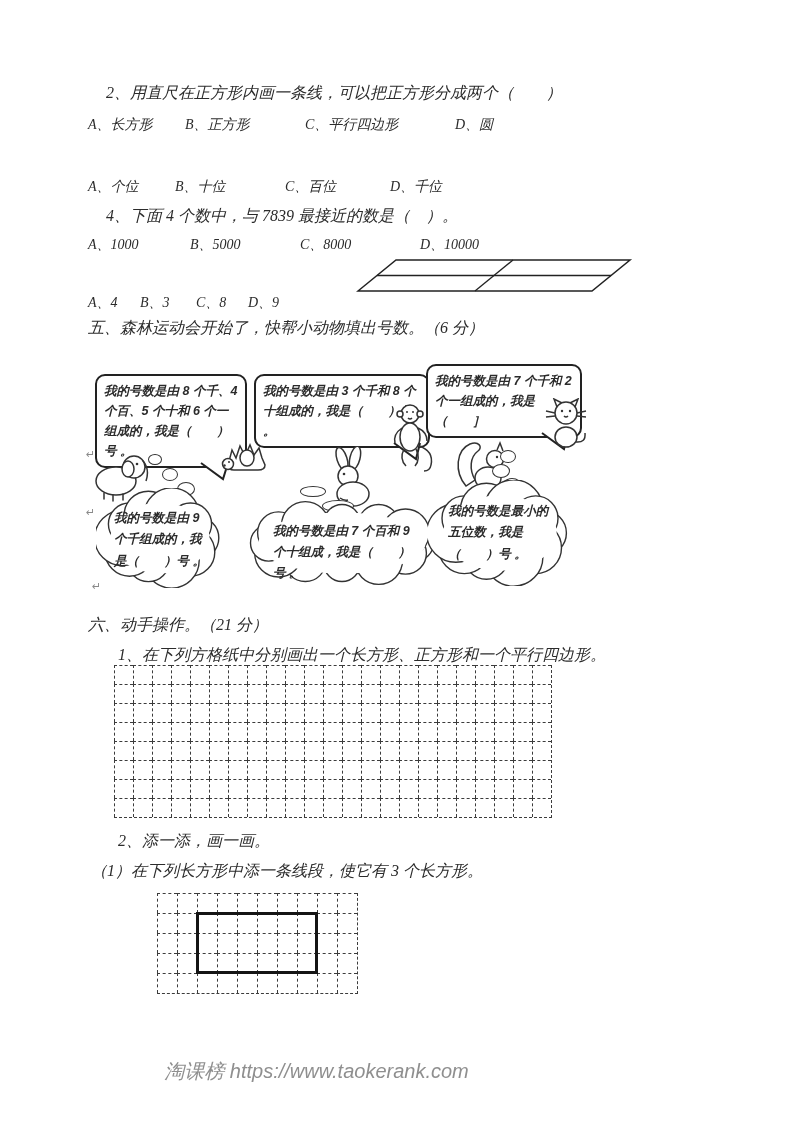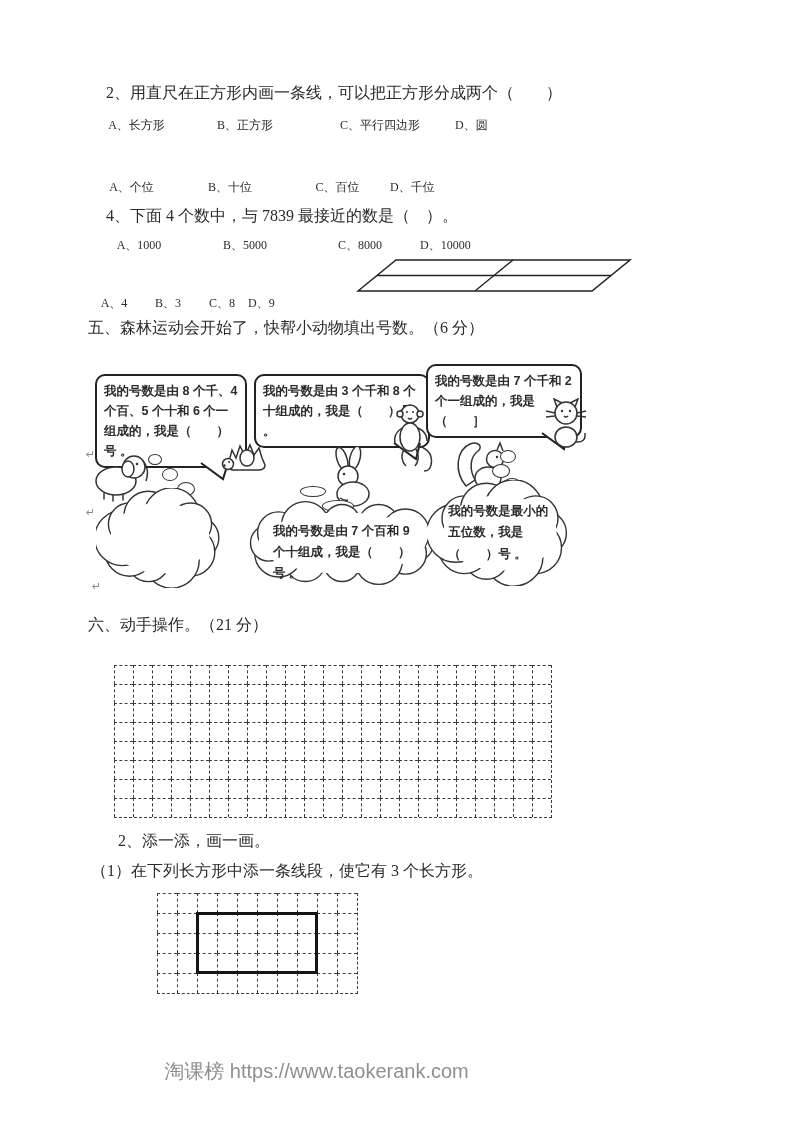--- a/index.html
+++ b/index.html
@@ -1,19 +1,19 @@
 <!DOCTYPE html>
 <html><head>
 <meta charset="utf-8">
 <style>
   html,body{margin:0;padding:0;background:#ffffff;}
   .page{position:relative;width:633px;height:1122px;background:#fff;overflow:hidden;
-        font-family:"Liberation Serif","DejaVu Serif",serif;color:#2b2b2b;}
+        font-family:"Liberation Serif","DejaVu Serif",serif;color:#2b2b2b;font-style:italic;}
   .line{position:absolute;font-size:16px;line-height:22px;white-space:nowrap;}
-  .opts{position:absolute;font-size:12px;line-height:22px;display:flex;white-space:nowrap;text-align:center;}
+  .opts{position:absolute;font-size:14px;line-height:22px;display:flex;white-space:nowrap;}
   .opts span{display:inline-block;}
   .opts-q2 span:nth-child(1){width:97px}.opts-q2 span:nth-child(2){width:120px}.opts-q2 span:nth-child(3){width:150px}
   .opts-q3 span:nth-child(1){width:87px}.opts-q3 span:nth-child(2){width:110px}.opts-q3 span:nth-child(3){width:105px}
   .opts-q4 span:nth-child(1){width:102px}.opts-q4 span:nth-child(2){width:110px}.opts-q4 span:nth-child(3){width:120px}
   .opts-q5 span:nth-child(1){width:52px}.opts-q5 span:nth-child(2){width:56px}.opts-q5 span:nth-child(3){width:52px}
   .fig{position:absolute;}
   .scene{position:absolute;left:0;top:350px;width:793px;height:268px;}
   .bubble{position:absolute;border:2px solid #222;border-radius:10px;background:#fff;
           font-family:"Liberation Sans","DejaVu Sans",sans-serif;font-weight:bold;
           font-size:12.5px;line-height:1.6;padding:5px 7px;}
@@ -179,20 +179,21 @@
           <circle cx="75.6" cy="72.5" r="27.6" fill="#fff" stroke="#333" stroke-width="1.4"></circle>
           <circle cx="52.4" cy="72.5" r="21.1" fill="#fff" stroke="#333" stroke-width="1.4"></circle>
           <circle cx="33.5" cy="63.9" r="24.3" fill="#fff" stroke="#333" stroke-width="1.4"></circle>
           <circle cx="26.3" cy="50.0" r="27.6" fill="#fff" stroke="#333" stroke-width="1.4"></circle>
           <circle cx="33.5" cy="36.1" r="21.1" fill="#fff" stroke="#333" stroke-width="1.4"></circle>
           <circle cx="52.4" cy="27.5" r="24.3" fill="#fff" stroke="#333" stroke-width="1.4"></circle>
           <circle cx="75.6" cy="27.5" r="27.6" fill="#fff" stroke="#333" stroke-width="1.4"></circle>
           <circle cx="94.5" cy="36.1" r="21.1" fill="#fff" stroke="#333" stroke-width="1.4"></circle>
           <ellipse cx="64" cy="50" rx="49.526315789473685" ry="35.526315789473685" fill="#fff"></ellipse>
         </svg>
+      <div class="cloud-text">我的号数是由 9 个千组成的，我是（　　）号 。</div>
     </div>
     <div class="cloud" style="left:246px;top:150px;width:192px;height:86px">
       <svg class="cloud-svg" width="192" height="86">
           <circle cx="169.4" cy="43.0" r="18.1" fill="#fff" stroke="#333" stroke-width="1.4"></circle>
           <circle cx="159.5" cy="53.2" r="20.9" fill="#fff" stroke="#333" stroke-width="1.4"></circle>
           <circle cx="132.7" cy="60.6" r="23.8" fill="#fff" stroke="#333" stroke-width="1.4"></circle>
           <circle cx="96.0" cy="63.4" r="18.1" fill="#fff" stroke="#333" stroke-width="1.4"></circle>
           <circle cx="59.3" cy="60.6" r="20.9" fill="#fff" stroke="#333" stroke-width="1.4"></circle>
           <circle cx="32.5" cy="53.2" r="23.8" fill="#fff" stroke="#333" stroke-width="1.4"></circle>
           <circle cx="22.6" cy="43.0" r="18.1" fill="#fff" stroke="#333" stroke-width="1.4"></circle>
@@ -221,20 +222,21 @@
         </svg>
       <div class="cloud-text">我的号数是最小的五位数，我是（　　）号 。</div>
     </div>
   </div>
 
   <span class="rmark" style="left:86px;top:448px">↵</span>
   <span class="rmark" style="left:86px;top:506px">↵</span>
   <span class="rmark" style="left:92px;top:580px">↵</span>
 
   <div class="line" style="left:88px;top:614px">六、动手操作。（21 分）</div>
+  <div class="line" style="left:118px;top:644px">1、在下列方格纸中分别画出一个长方形、正方形和一个平行四边形。</div>
 
   <div class="gridbox" style="left: 114px; top: 665px; grid-template-columns: repeat(23, 19px); grid-template-rows: repeat(8, 19px);">
       <div class="gcell"></div>
       <div class="gcell"></div>
       <div class="gcell"></div>
       <div class="gcell"></div>
       <div class="gcell"></div>
       <div class="gcell"></div>
       <div class="gcell"></div>
       <div class="gcell"></div>

